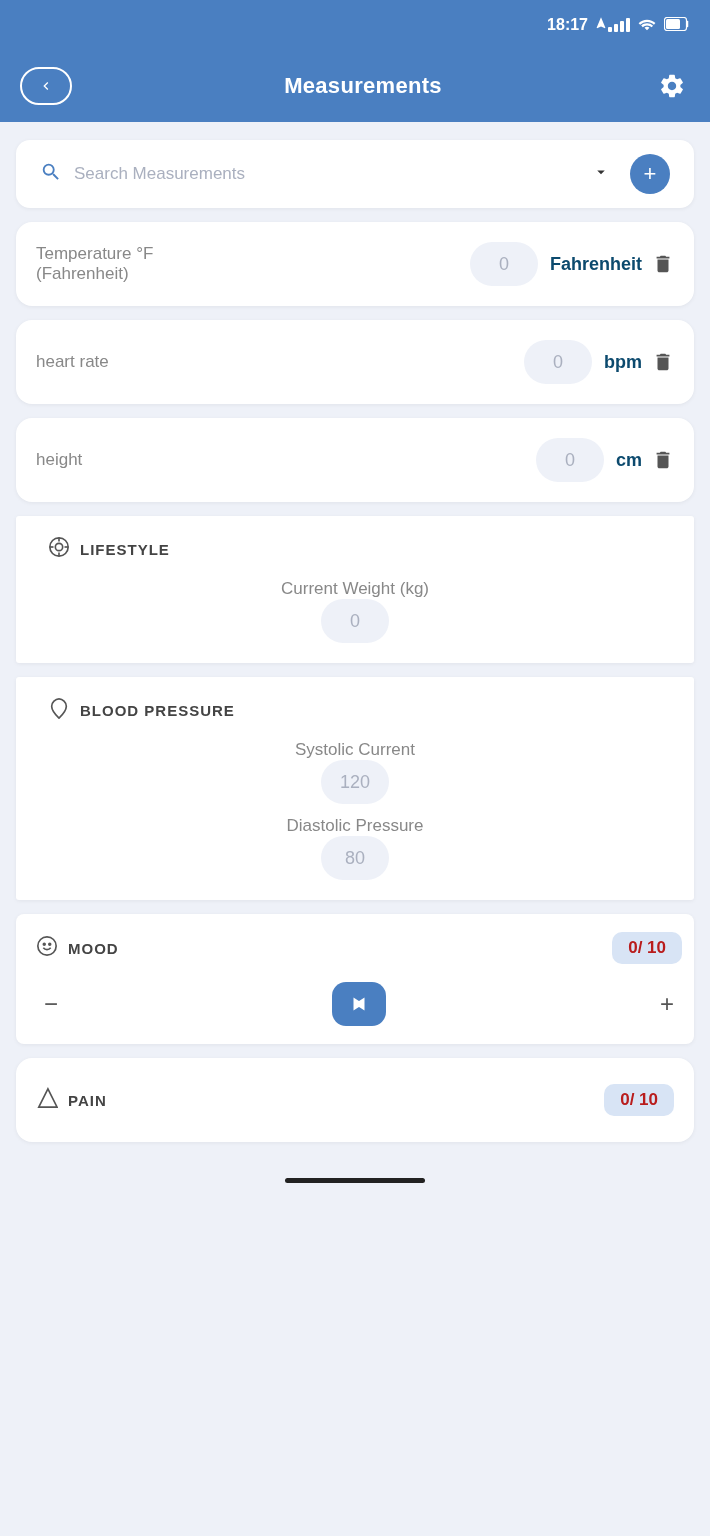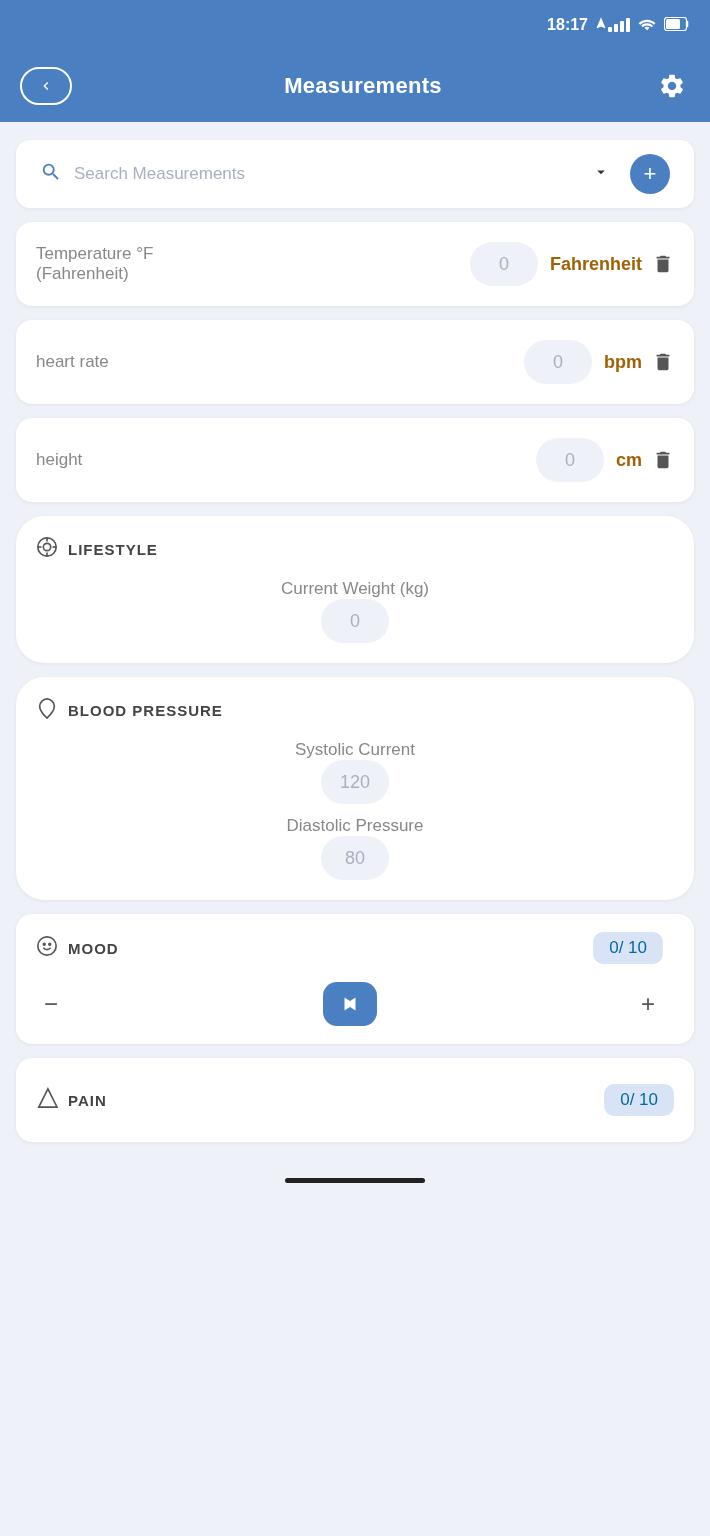--- a/index.html
+++ b/index.html
@@ -134,38 +134,38 @@
       border-radius: 22px;
       min-width: 68px;
       height: 44px;
       display: flex;
       align-items: center;
       justify-content: center;
       color: #aab0bf;
       font-size: 18px;
     }
     .unit-label {
-      color: #a16207;
+      color: #0c4a6e;
       font-size: 18px;
       font-weight: 600;
       margin: 0 10px 0 12px;
     }
     .trash-btn {
       color: #555;
       font-size: 20px;
       cursor: pointer;
       display: flex;
       align-items: center;
     }
 
     
     .section-card {
       background: white;
-      border-radius: 28px;
-      padding: 20px 20px;
+      border-radius: 3px;
+      padding: 20px 32px;
       box-shadow: 0 1px 4px rgba(0,0,0,0.06);
     }
     .section-header {
       display: flex;
       align-items: center;
       gap: 10px;
       margin-bottom: 16px;
     }
     .section-title {
       color: #444;
@@ -181,38 +181,38 @@
       align-items: center;
       justify-content: space-between;
       margin-bottom: 12px;
       flex-direction: column;
     }
     .sub-row:last-child { margin-bottom: 0; }
 
     
     .mood-card {
       background: white;
-      border-radius: 16px;
-      padding: 18px 31px 10px 20px;
+      border-radius: 8px;
+      padding: 18px 12px 10px 20px;
       box-shadow: 0 1px 4px rgba(0,0,0,0.06);
     }
     .mood-header {
       display: flex;
       align-items: center;
       justify-content: space-between;
       margin-bottom: 14px;
     }
     .mood-left { display: flex; align-items: center; gap: 10px; }
     .score-badge {
       background: #d8e4f5;
       border-radius: 10px;
       padding: 6px 16px;
-      color: #0369a1;
+      color: #b91c1c;
       font-size: 17px;
-      font-weight: 400;
+      font-weight: 700;
     }
     .slider-row {
       display: flex;
       align-items: center;
       justify-content: space-between;
       padding: 4px 0 8px 0;
     }
     .minus-btn, .plus-btn {
       color: #555;
       font-size: 24px;

